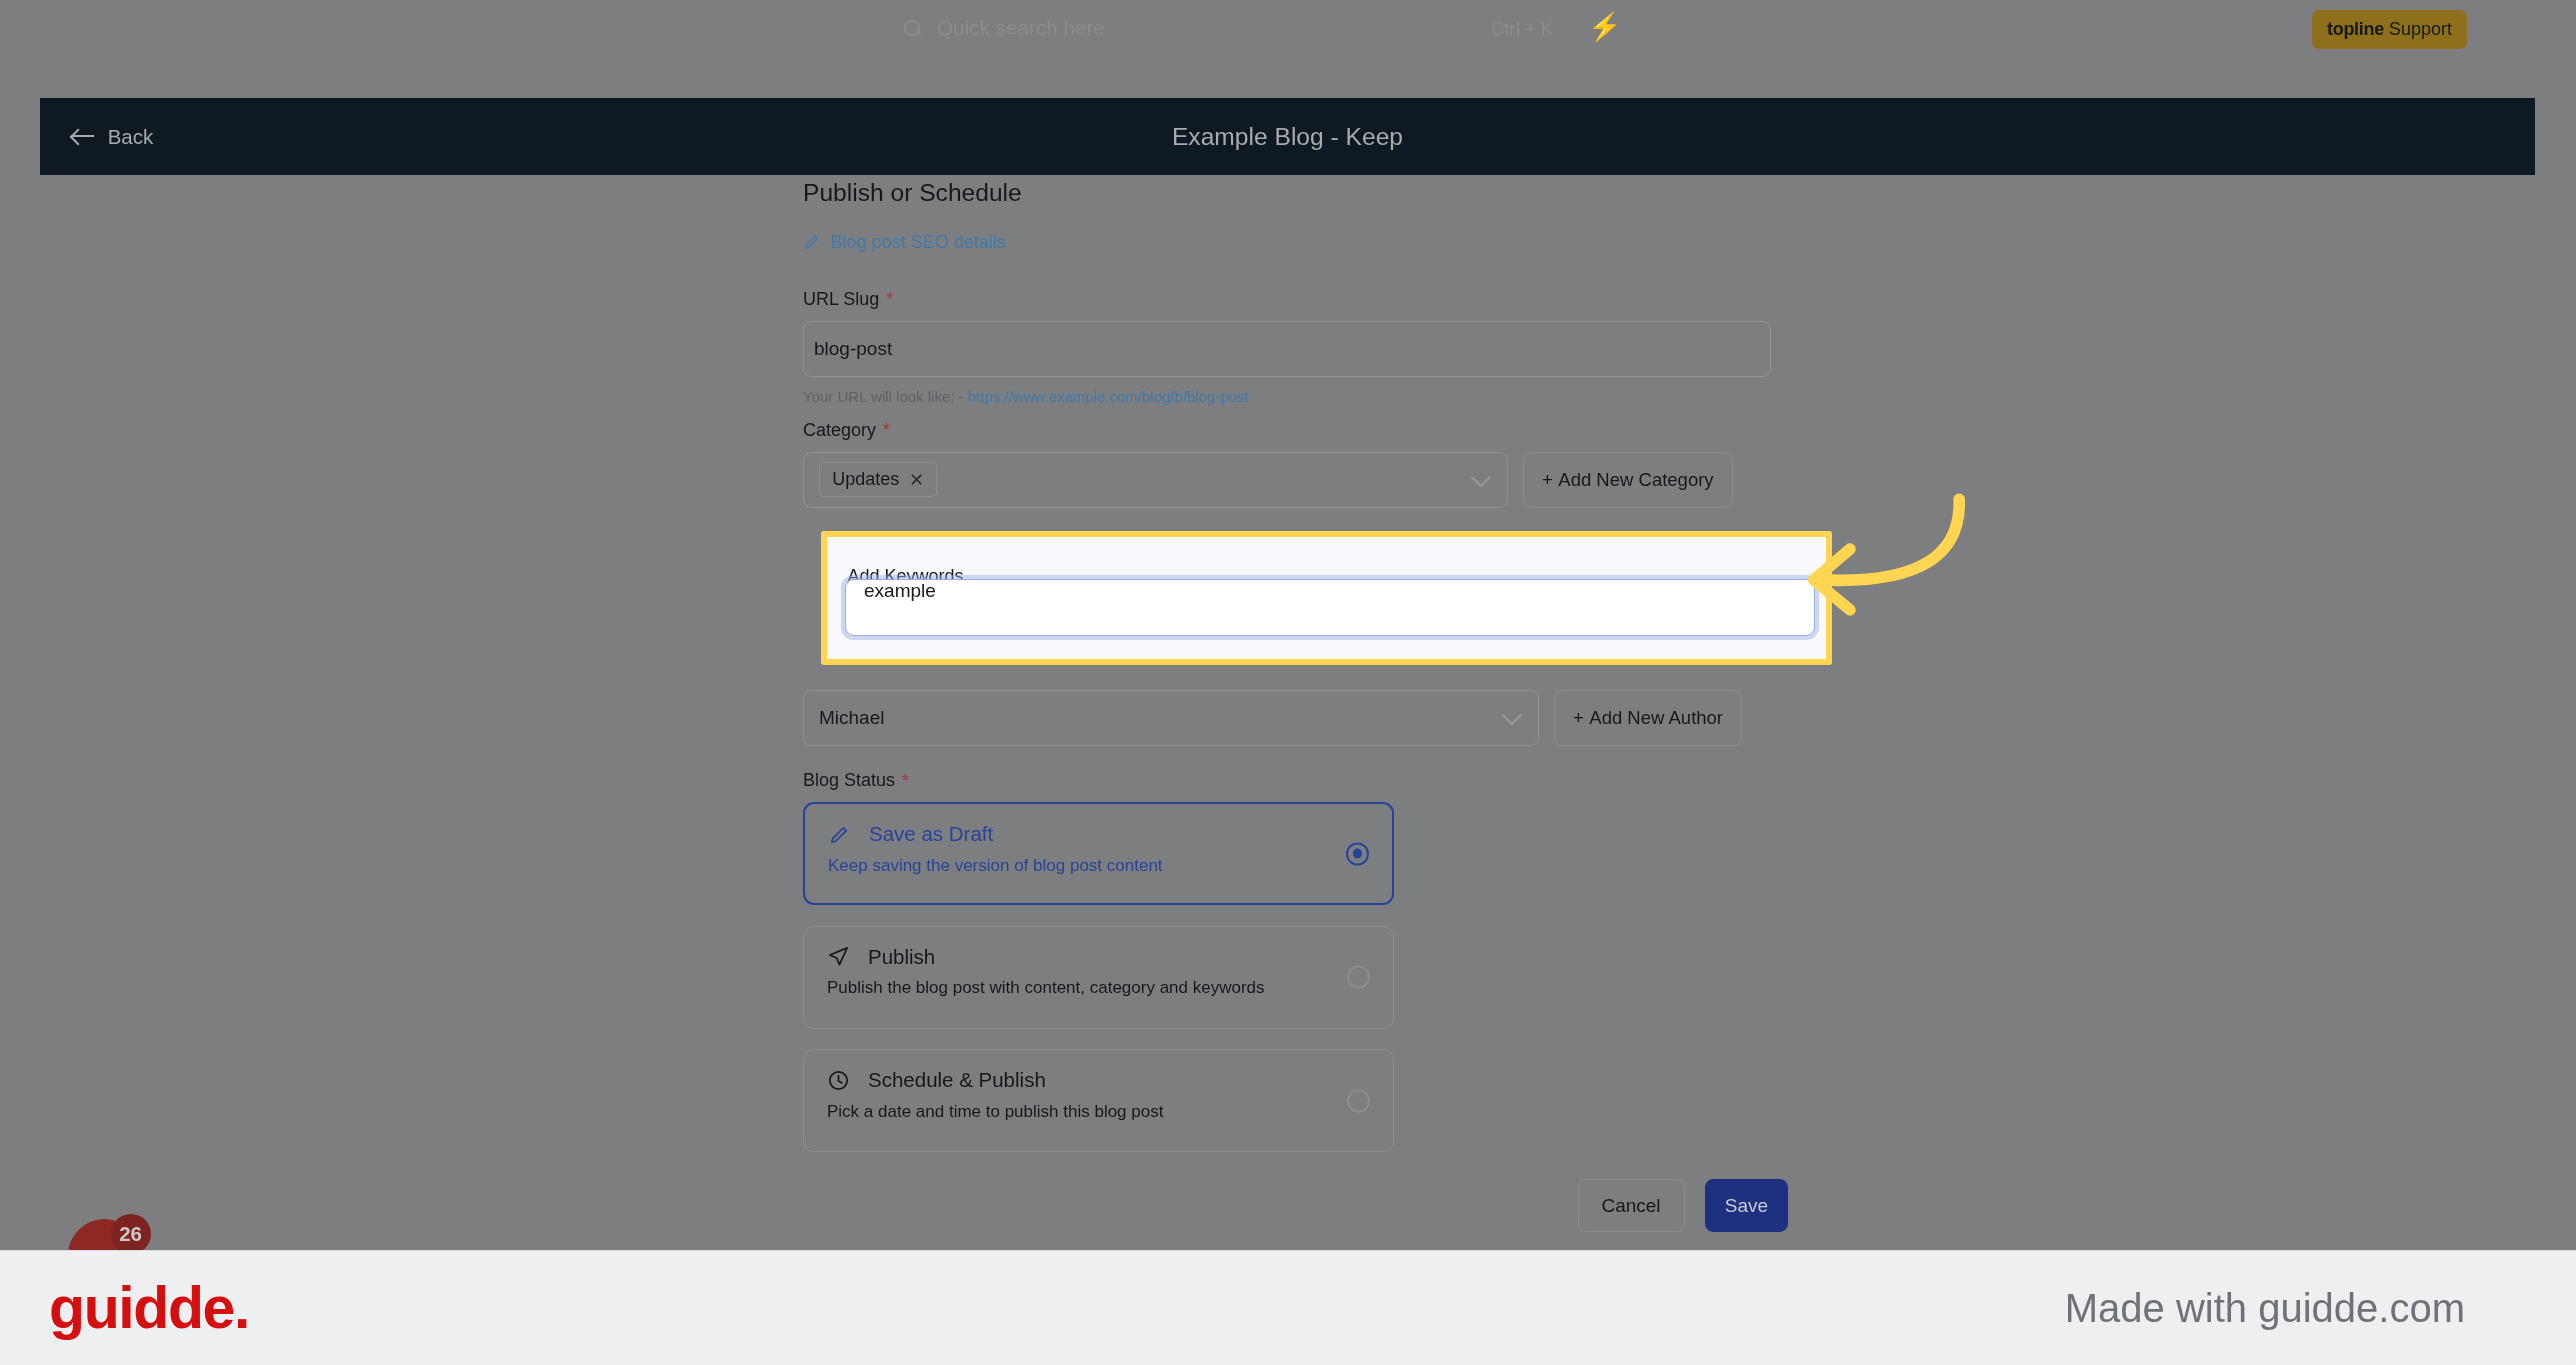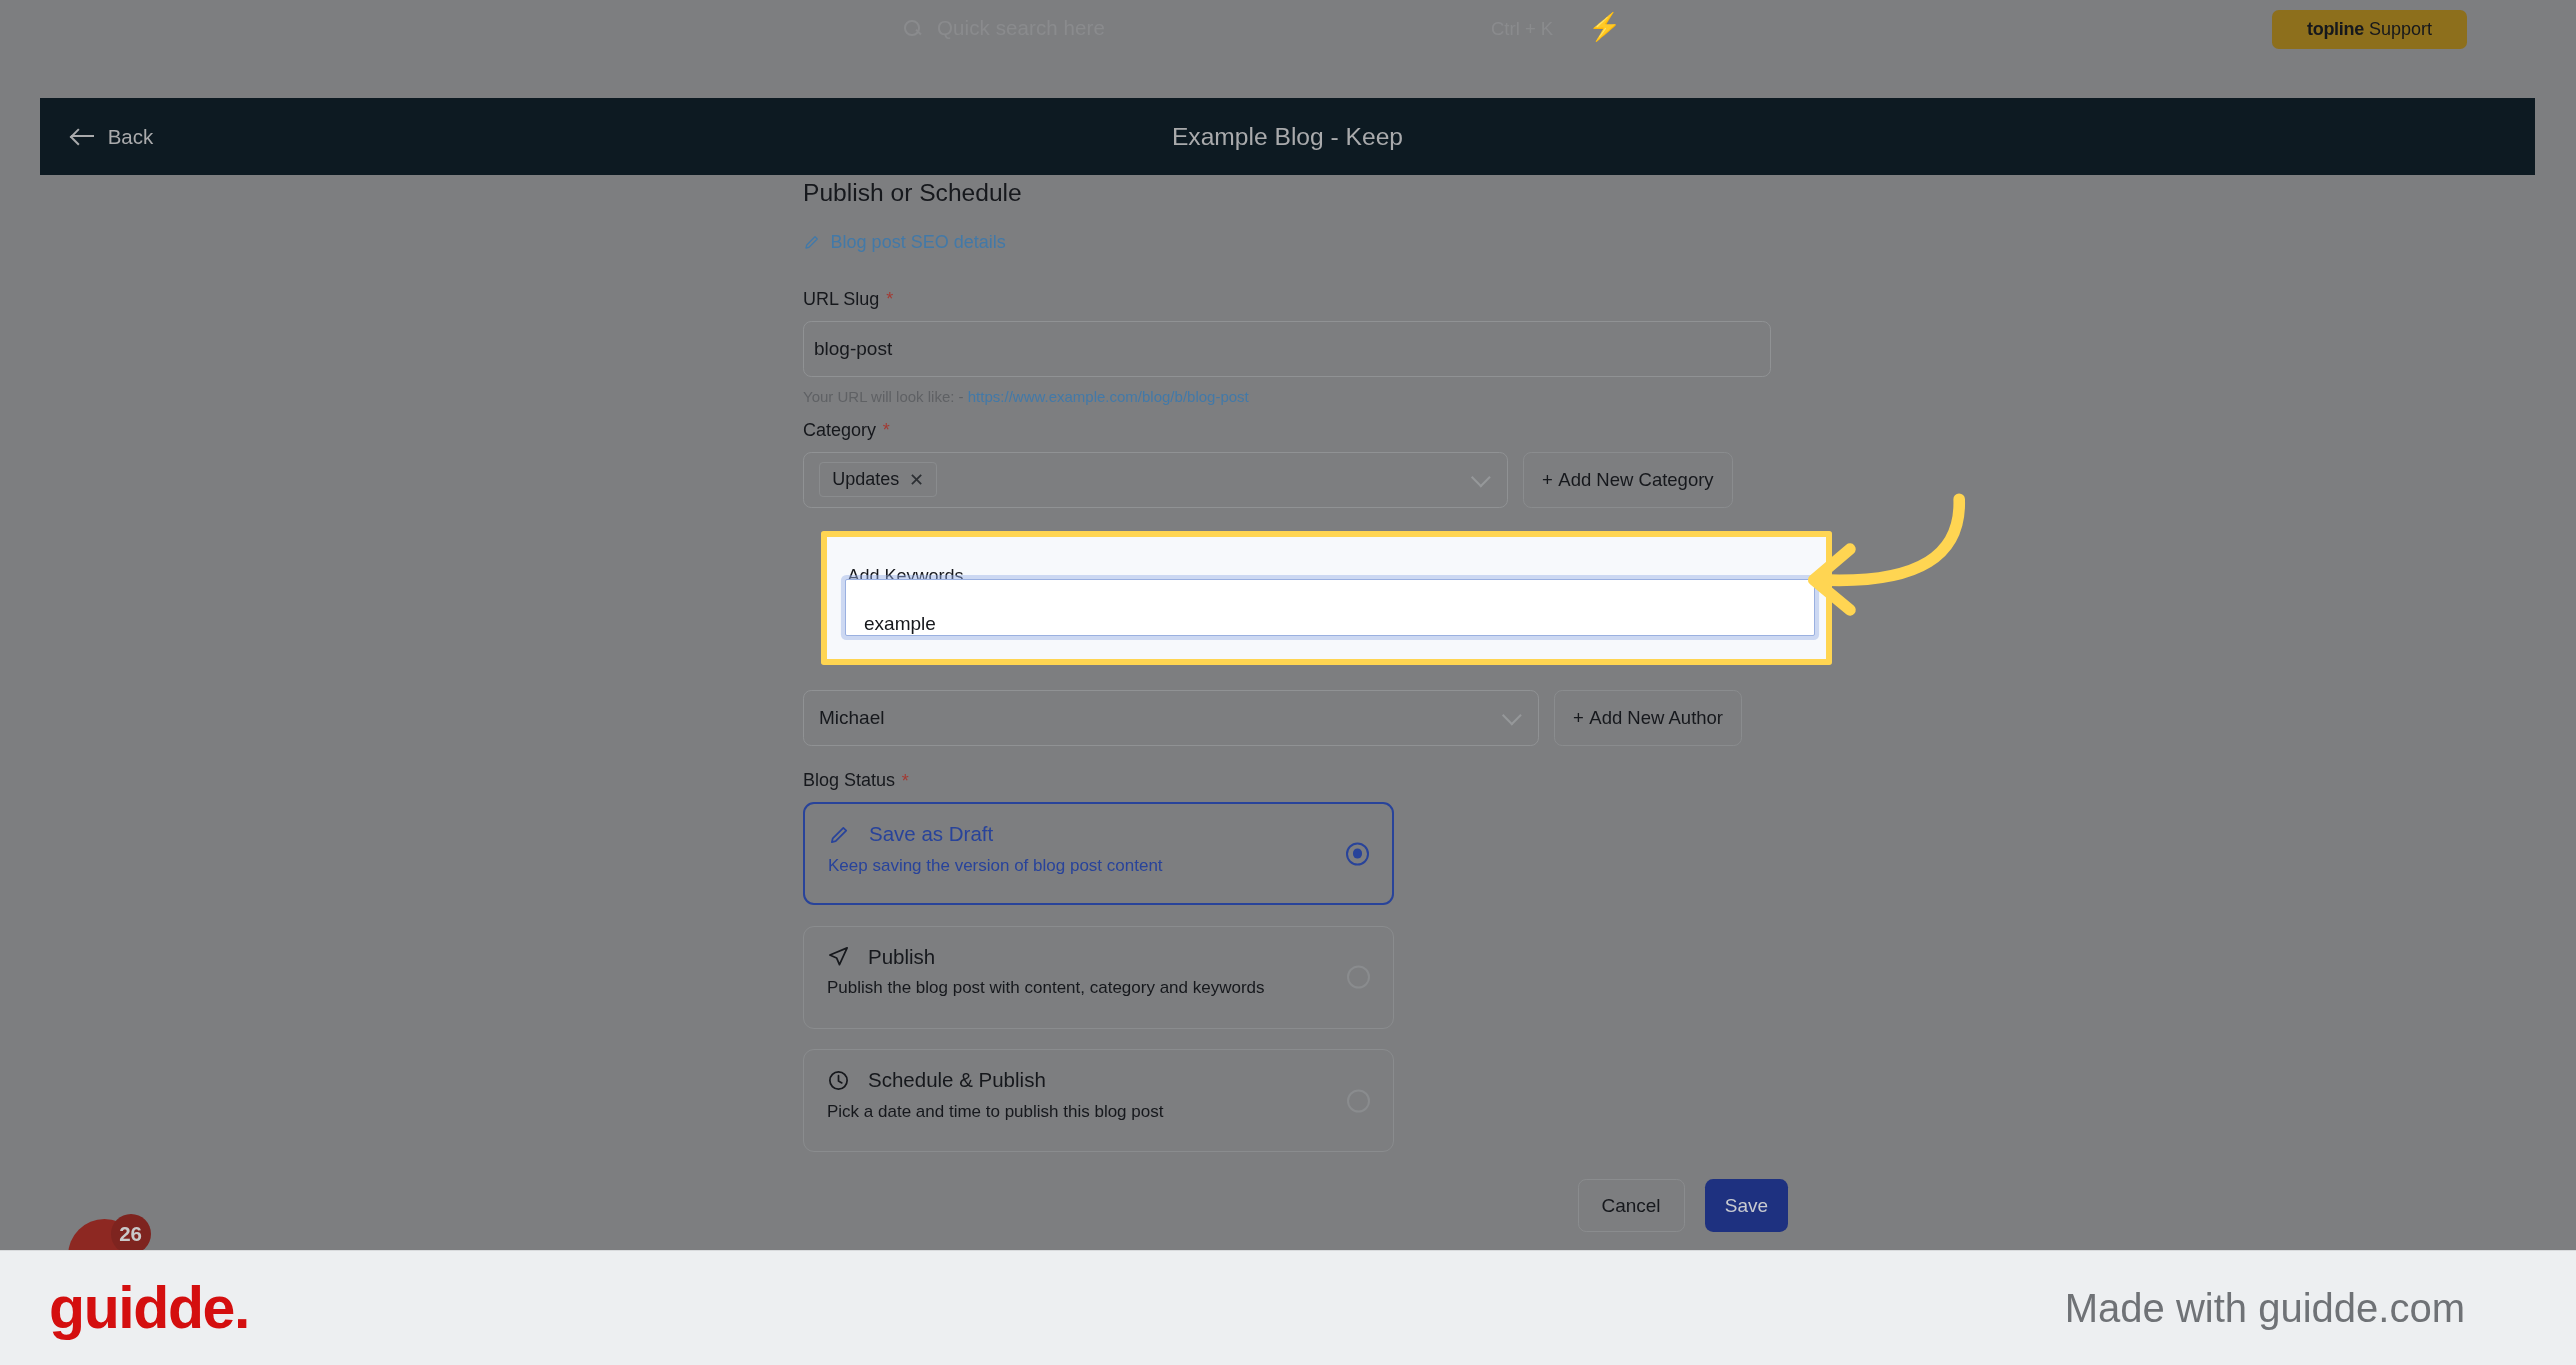--- a/index.html
+++ b/index.html
@@ -37,21 +37,21 @@
     position: absolute; left: 1491px; top: 18px;
     color: #8a8b8d; font-size: 18.5px;
   }
   .bolt {
     position: absolute; left: 1588px; top: 13.7px;
     color: #b8860b; font-size: 27px; line-height: 27px;
   }
   .support-chip {
     position: absolute; right: 109px; top: 9.6px;
     background: #8d6f1c; color: #16181c;
-    padding: 9px 35px; border-radius: 6.8px;
+    padding: 9px 15px; border-radius: 6.8px;
     font-size: 18px; font-weight: 400; white-space: nowrap;
   }
   .support-chip .brand { font-weight: 700; letter-spacing: -0.3px; }
 
   
   .modal {
     position: absolute; left: 40px; top: 98px; width: 2495px; height: 1153px;
     background: rgba(255,255,255,0.0);
   }
   .modal-header {
@@ -120,23 +120,23 @@
   }
 
   
   .kw-highlight {
     position: absolute; left: 18px; top: 0; width: 1011px; height: 134px;
     border: 6.2px solid #ffd552; background: #f7f9fc; border-radius: 2.7px;
   }
   .kw-label { position:absolute; left: 20.5px; top: 29px; font-size: 18px; color: #16181c; }
   .kw-input {
     position: absolute; left: 18px; top: 42px; width: 970px; height: 57px;
-    background: #ffffff; border: 1.4px solid #9ab0e0; border-radius: 2px;
+    background: #ffffff; border: 1.4px solid #9ab0e0; border-radius: 9px;
     box-shadow: 0 0 0 4.1px rgba(150,175,230,0.45);
-    display: flex; align-items: flex-end; padding: 0 18px;
+    display: flex; align-items: flex-start; padding: 0 18px;
     font-size: 19px; color: #16181c;
   }
 
   
   .status-card {
     width: 591px; height: 103px; border: 1.4px solid #8a8c8e; border-radius: 11px;
     position: relative; padding: 18px 23px; margin-bottom: 20.5px; cursor: pointer;
   }
   .status-card.selected { border: 2.1px solid #28439a; }
   .sc-head { display: flex; align-items: center; gap: 18px; }

